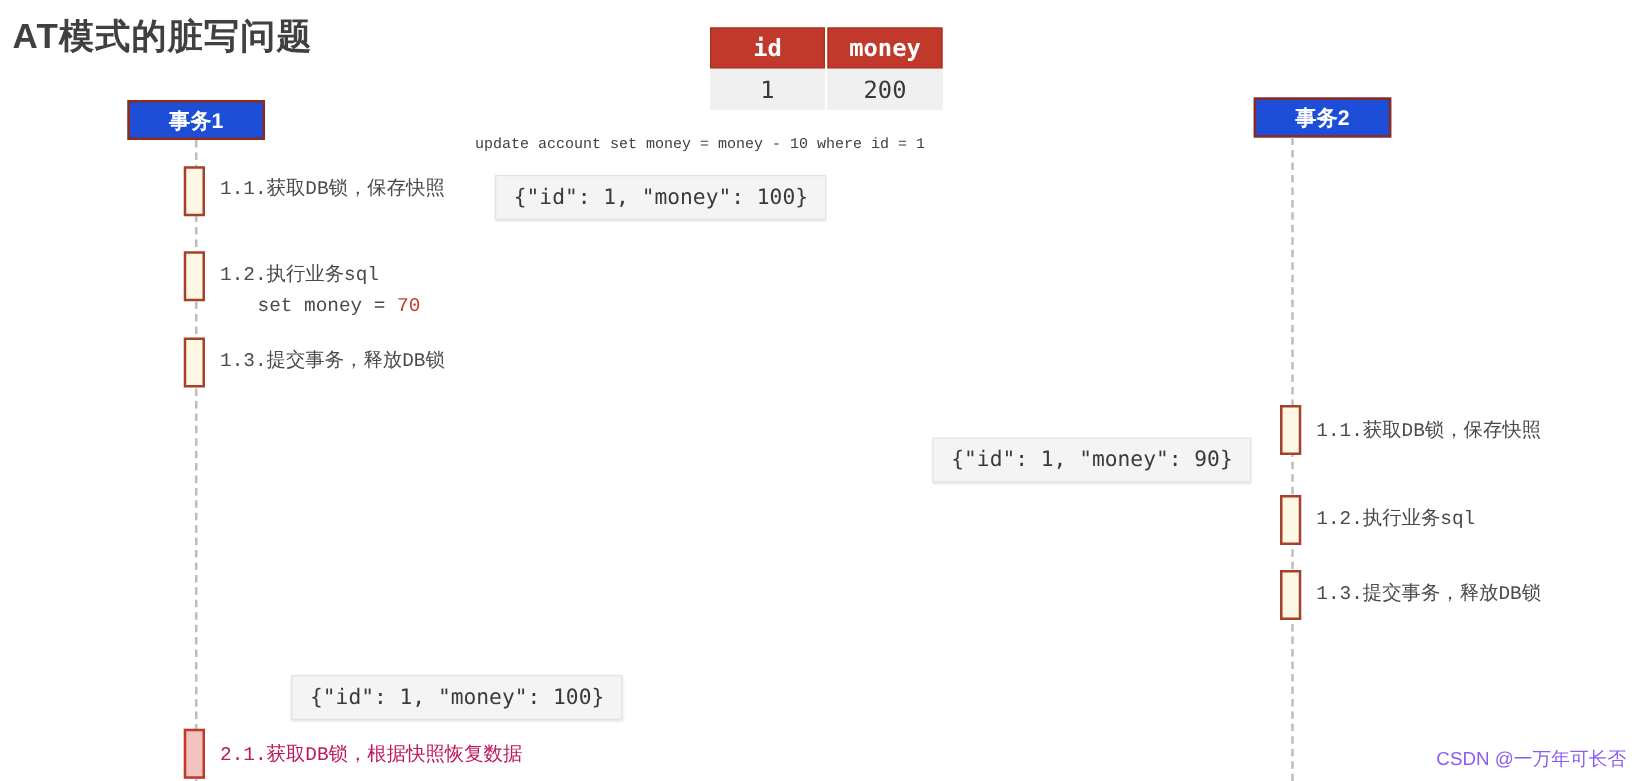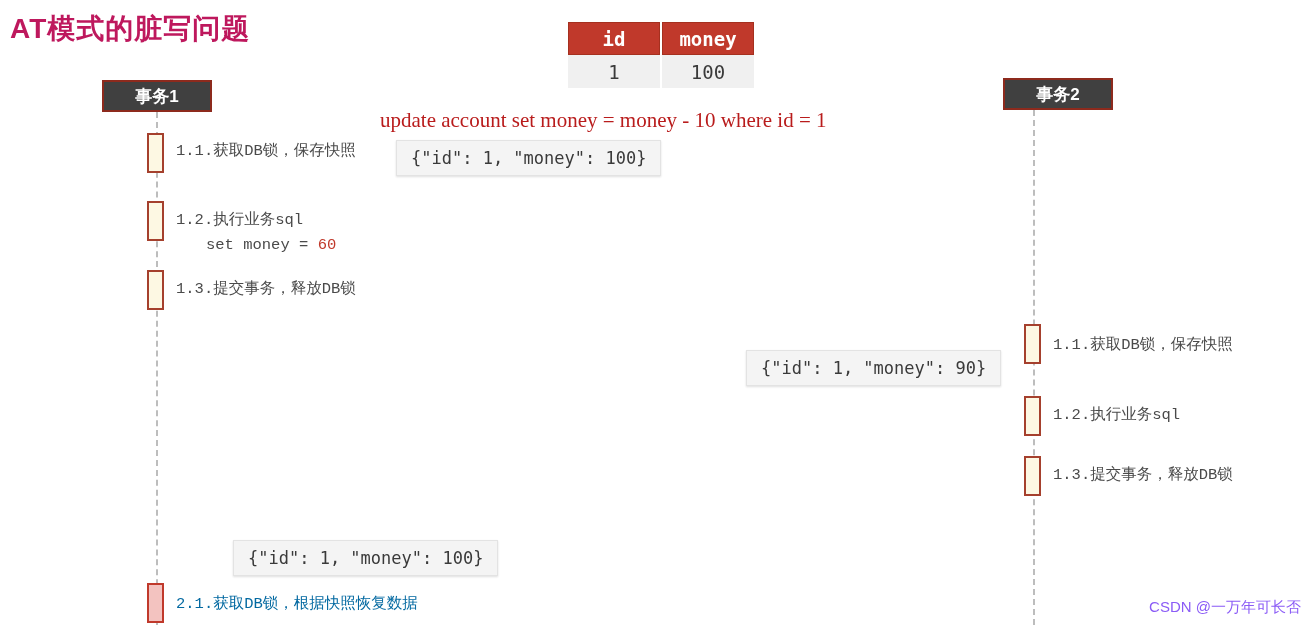--- a/index.html
+++ b/index.html
@@ -19,21 +19,21 @@
     height: 625px;
   }
 
   
   .title {
     position: absolute;
     left: 10px;
     top: 10px;
     font-size: 28px;
     font-weight: bold;
-    color: #be185d;
+    color: #404040;
     letter-spacing: 1px;
     white-space: nowrap;
   }
 
   
   .db-table {
     position: absolute;
     left: 568px;
     top: 22px;
     text-align: right;
@@ -62,21 +62,21 @@
     background: #f0f0f0;
     color: #3a3a3a;
     border: 1px solid #f0f0f0;
   }
 
   
   .actor {
     position: absolute;
     width: 110px;
     height: 32px;
-    background: #404040;
+    background: #1d4ed8;
     border: 2px solid #8d2a1d;
     color: #ffffff;
     font-size: 17px;
     font-weight: bold;
     display: flex;
     align-items: center;
     justify-content: center;
     box-sizing: border-box;
   }
   #actor-t1 { left: 102px; top: 80px; }
@@ -113,29 +113,29 @@
     white-space: nowrap;
     line-height: 25px;
   }
   .step .sql-line {
     padding-left: 30px;
   }
   .step .hl {
     color: #c0392b;
   }
   .step.restore-label {
-    color: #0369a1;
+    color: #be185d;
   }
 
   
   .sql-stmt {
     position: absolute;
-    font-family: Liberation Serif, serif;
-    font-size: 21px;
-    color: #b91c1c;
+    font-family: Liberation Mono, monospace;
+    font-size: 12px;
+    color: #404040;
     white-space: nowrap;
   }
 
   
   .snapshot {
     position: absolute;
     background: #f4f4f4;
     border: 1px solid #e3e3e3;
     box-shadow: 0 1px 2px rgba(0,0,0,0.13);
     font-family: "DejaVu Sans Mono", monospace;
@@ -163,21 +163,21 @@
 
   <div class="title">AT模式的脏写问题</div>
 
   <div class="db-table">
     <div class="db-row db-head">
       <div class="db-cell">id</div>
       <div class="db-cell">money</div>
     </div>
     <div class="db-row db-body">
       <div class="db-cell">1</div>
-      <div class="db-cell">100</div>
+      <div class="db-cell">200</div>
     </div>
   </div>
 
   <div class="sql-stmt" style="left:380px; top:108px;">update account set money = money - 10 where id = 1</div>
 
   <div class="actor" id="actor-t1">
     <span>事务1</span>
   </div>
   <div class="lifeline" id="lifeline-t1"></div>
 
@@ -188,21 +188,21 @@
 
   <div class="activation" style="left:147px; top:133px; height:40px;"></div>
   <div class="step" style="left:176px; top:139px;">
     <div>1.1.获取DB锁，保存快照</div>
   </div>
   <div class="snapshot" style="left:396px; top:140px;">{"id": 1, "money": 100}</div>
 
   <div class="activation" style="left:147px; top:201px; height:40px;"></div>
   <div class="step" style="left:176px; top:208px;">
     <div>1.2.执行业务sql</div>
-    <div class="sql-line"><span>set money = </span><span class="hl">60</span></div>
+    <div class="sql-line"><span>set money = </span><span class="hl">70</span></div>
   </div>
 
   <div class="activation" style="left:147px; top:270px; height:40px;"></div>
   <div class="step" style="left:176px; top:277px;">
     <div>1.3.提交事务，释放DB锁</div>
   </div>
 
   <div class="snapshot" style="left:746px; top:350px;">{"id": 1, "money": 90}</div>
 
   <div class="activation" style="left:1024px; top:324px; height:40px;"></div>

